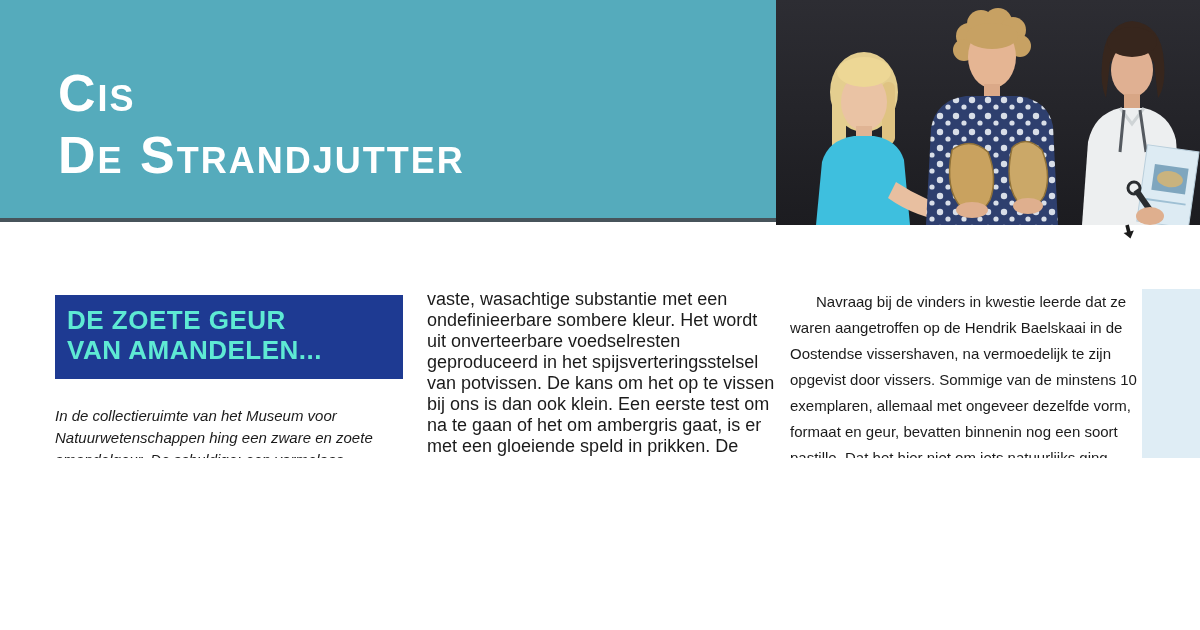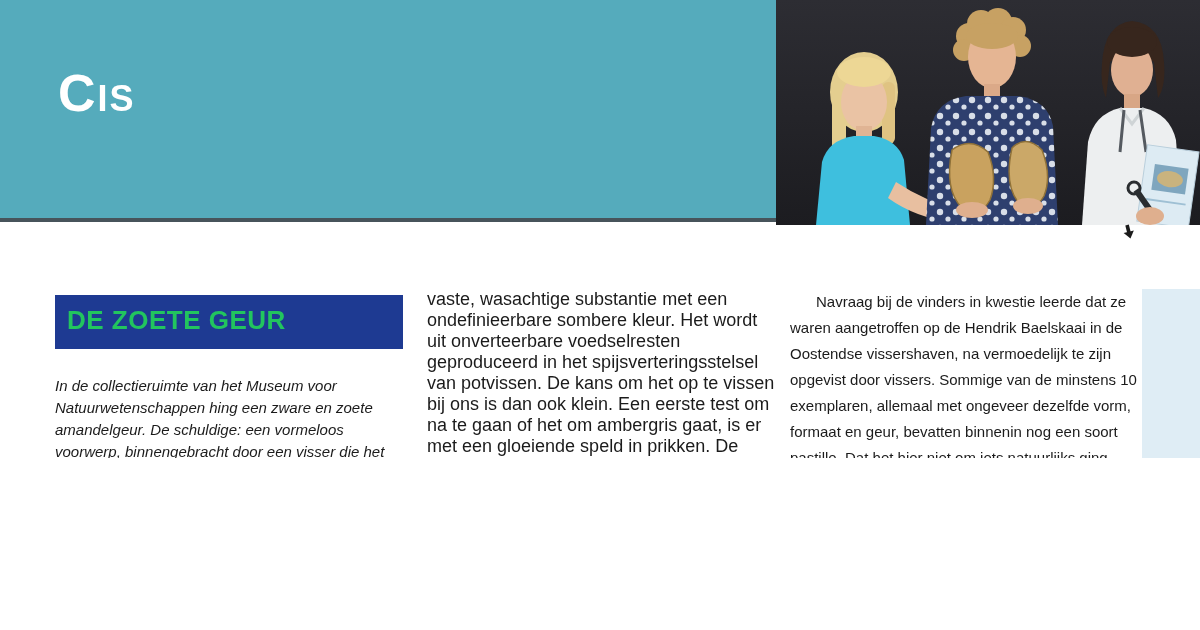--- a/index.html
+++ b/index.html
@@ -28,21 +28,21 @@
 
   
   .panel-right {
     position:absolute; left:1142px; top:289px; width:58px; height:341px;
     background:#DFEDF5;
   }
 
   
   .col-left { position:absolute; left:55px; top:295px; width:348px; }
   .intro-box {
-    background:#1E3A92; color:#22c55e; font-weight:bold;
+    background:#1E3A92; color:#5eead4; font-weight:bold;
     font-size:26px; line-height:30px; letter-spacing:0.5px;
     padding:10px 12px 14px 12px; box-sizing:border-box; width:348px;
   }
   .intro-box .line { display:block; }
   .body-italic {
     margin-top:26px; font-style:italic;
     font-size:15px; line-height:22px;
   }
 
   .col-mid {
@@ -67,20 +67,21 @@
   }
 </style>
 </head>
 <body>
 
 <div class="page">
 
   <div class="header-band">
     <div class="header-title">
       <span class="line">Cis</span>
+      <span class="line">De Strandjutter</span>
     </div>
   </div>
 
   <div class="photo">
     <svg width="424" height="225" viewBox="0 0 424 225">
       <defs>
         <pattern id="shirtdots" width="16" height="16" patternUnits="userSpaceOnUse">
           <rect width="16" height="16" fill="#2E3F6E"></rect>
           <circle cx="4" cy="4" r="3.2" fill="#D8DEE8"></circle>
           <circle cx="12" cy="11" r="2.6" fill="#D8DEE8"></circle>
@@ -148,20 +149,21 @@
         <path d="M3.5 8 L14 8 L8.8 15 Z" fill="#1B1B1B"></path>
       </g>
     </svg>
   </div>
 
   <div class="panel-right"></div>
 
   <div class="col-left">
     <div class="intro-box">
       <span class="line">DE ZOETE GEUR</span>
+      <span class="line">VAN AMANDELEN...</span>
     </div>
     <div class="body-italic">
       <p>In de collectieruimte van het Museum voor Natuurwetenschappen hing een zware en zoete amandelgeur. De schuldige: een vormeloos voorwerp, binnengebracht door een visser die het had opgevist in de Ierse Zee. Hij had zoiets nog nooit eerder in zijn netten aangetroffen en wou weten wat het was. Dit, afgezien van de geur, ietwat saaie, natuurlijk aandoende voorwerp voelde droog, papierachtig aan en had een centrale</p>
     </div>
   </div>
 
   <div class="col-mid">
     <p>vaste, wasachtige substantie met een ondefinieerbare sombere kleur. Het wordt uit onverteerbare voedselresten geproduceerd in het spijsverteringsstelsel van potvissen. De kans om het op te vissen bij ons is dan ook klein. Een eerste test om na te gaan of het om ambergris gaat, is er met een gloeiende speld in prikken. De substantie bleek inderdaad ontvlambaar, maar niet meteen hevig te branden (gelukkig). Een tweede test speurt naar resten van de prooi van de potvis, de kaken van inktvissen. De beelden onder de scanner bij een bevriende radioloog leverden niets op, de twijfel bleef bestaan maar het voorwerp verdween</p>
   </div>
 

